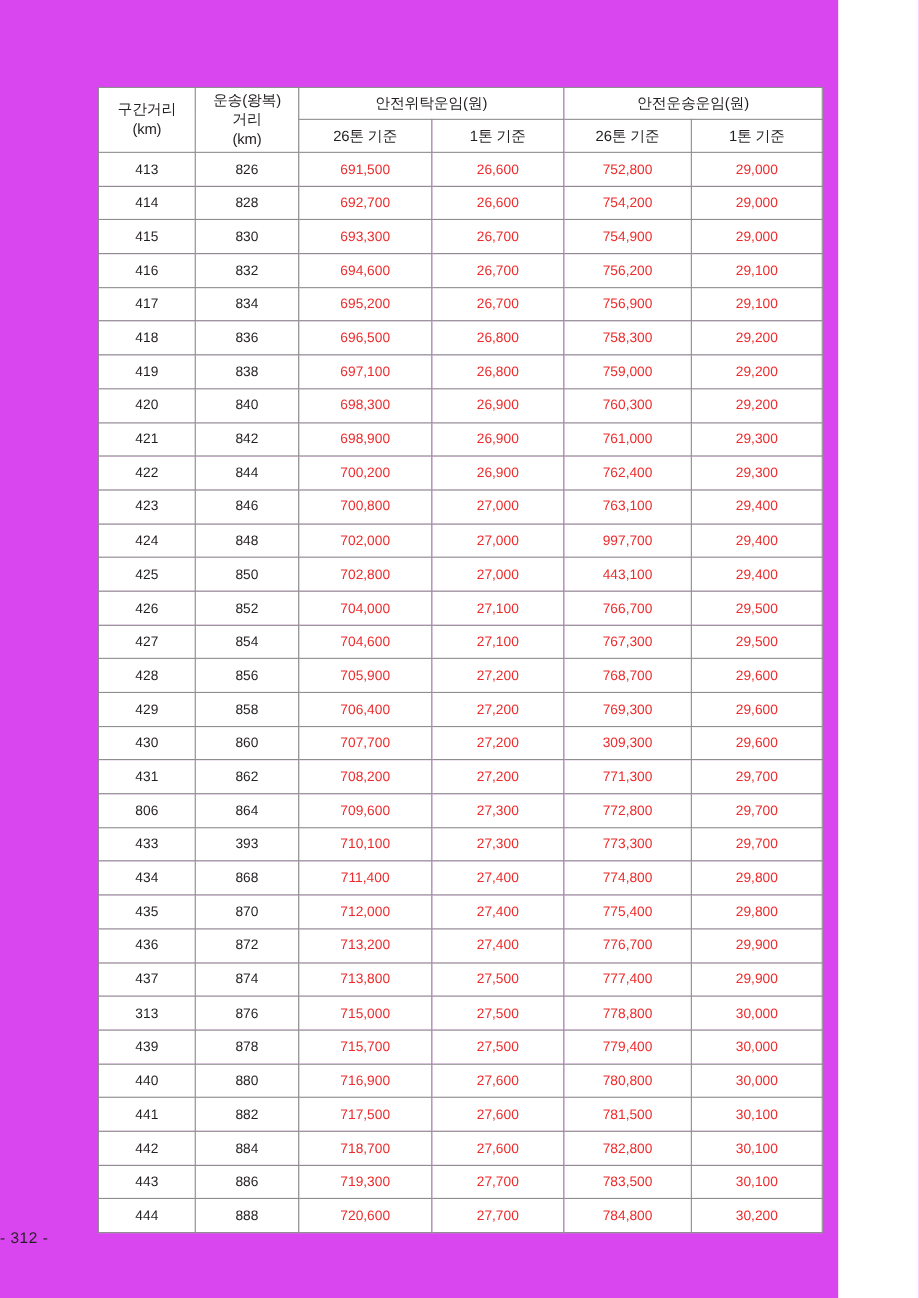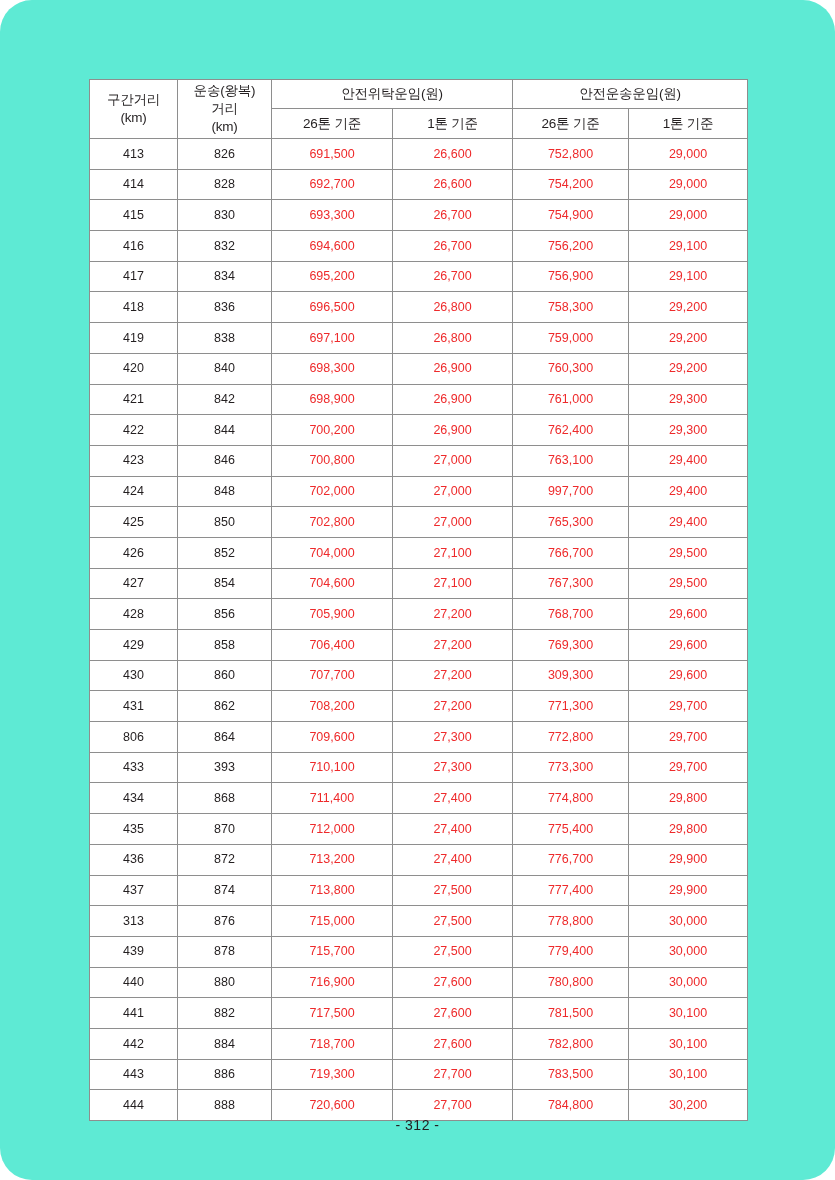--- a/index.html
+++ b/index.html
@@ -14,24 +14,23 @@
     position: relative;
     font-family: "Liberation Sans", "DejaVu Sans", sans-serif;
     color: #231f20;
     overflow: hidden;
   }
 
   .page {
     position: absolute;
     left: 0;
     top: 0;
-    width: 835px;
+    width: 762px;
     height: 1180px;
-    background: #5eead4;
-    border-radius: 32px;
+    background: #d946ef;
   }
 
   .table-wrap {
     position: absolute;
     left: 89px;
     top: 79px;
     width: 658px;
   }
 
   table.fare-table {
@@ -85,21 +84,20 @@
 
   td.money {
     color: #ee2a2b;
   }
 
   .page-footer {
     position: absolute;
     left: 0;
     top: 1117px;
     width: 835px;
-    text-align: center;
     font-size: 14px;
     color: #231f20;
     letter-spacing: 0.5px;
   }
 </style>
 </head>
 <body>
 
 <div class="page">
 
@@ -229,21 +227,21 @@
             <td class="money">702,000</td>
             <td class="money">27,000</td>
             <td class="money">997,700</td>
             <td class="money">29,400</td>
           </tr>
           <tr>
             <td class="num-dist">425</td>
             <td class="num-round">850</td>
             <td class="money">702,800</td>
             <td class="money">27,000</td>
-            <td class="money">765,300</td>
+            <td class="money">443,100</td>
             <td class="money">29,400</td>
           </tr>
           <tr>
             <td class="num-dist">426</td>
             <td class="num-round">852</td>
             <td class="money">704,000</td>
             <td class="money">27,100</td>
             <td class="money">766,700</td>
             <td class="money">29,500</td>
           </tr>

